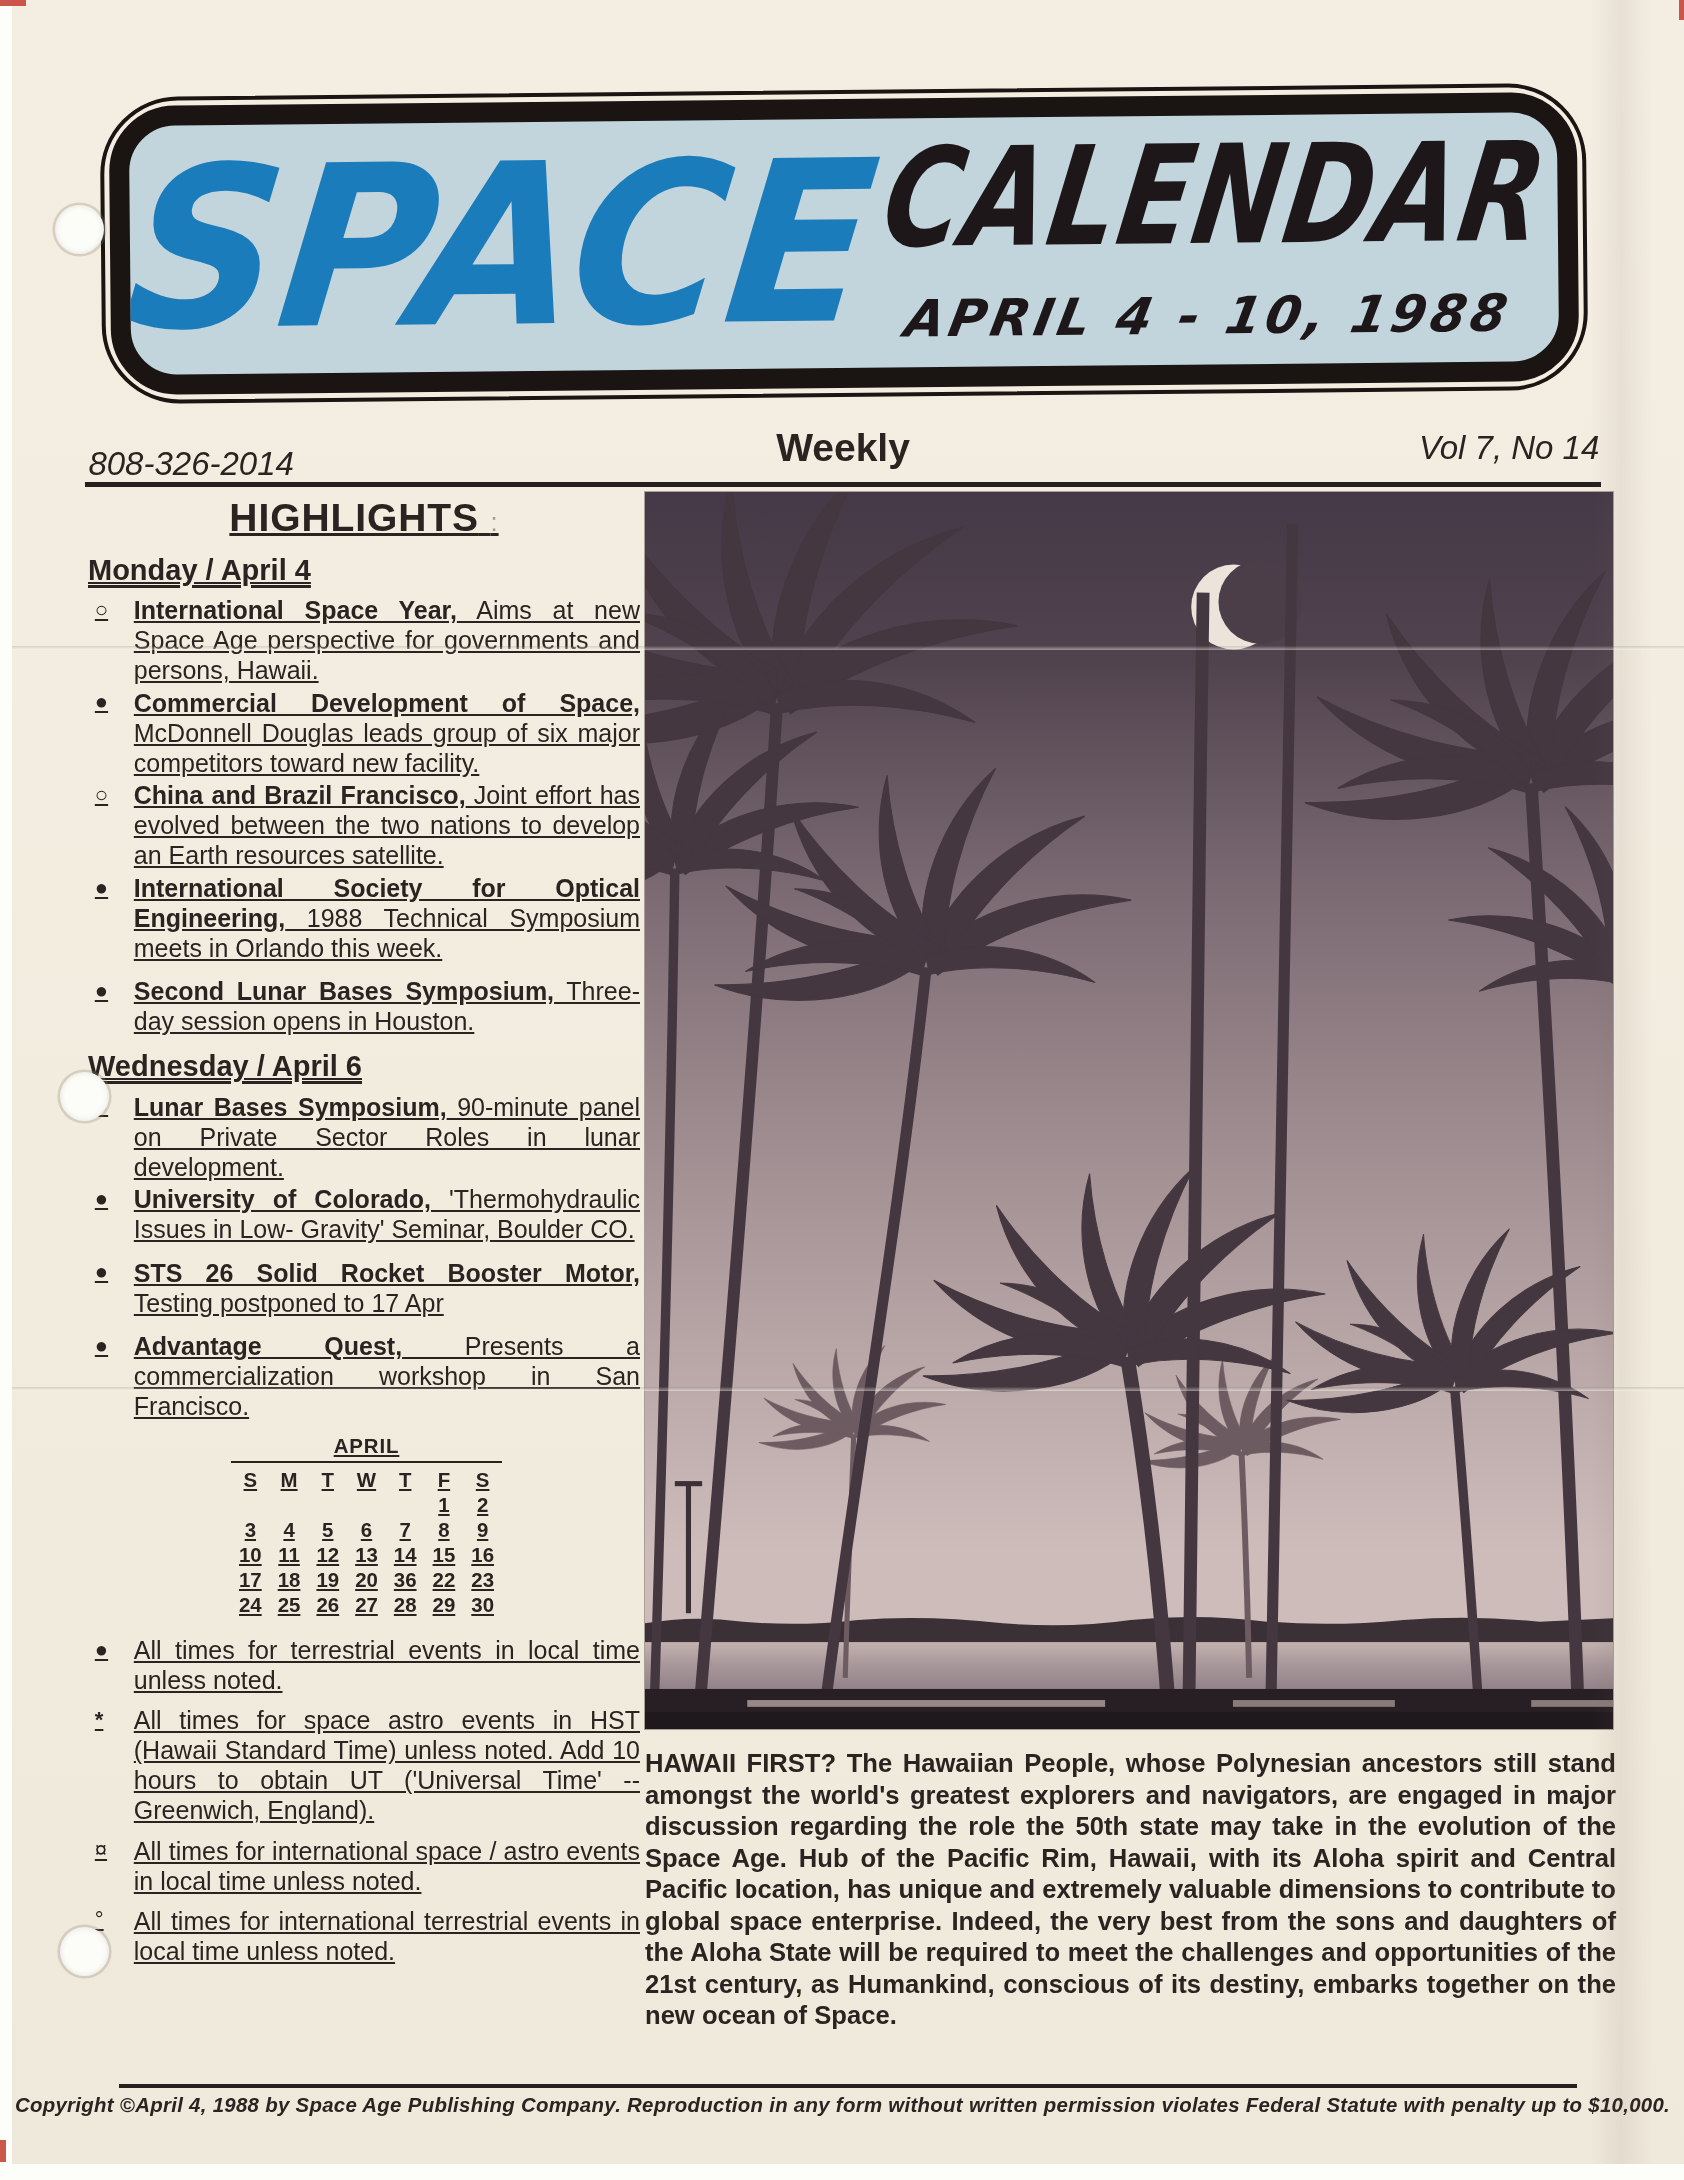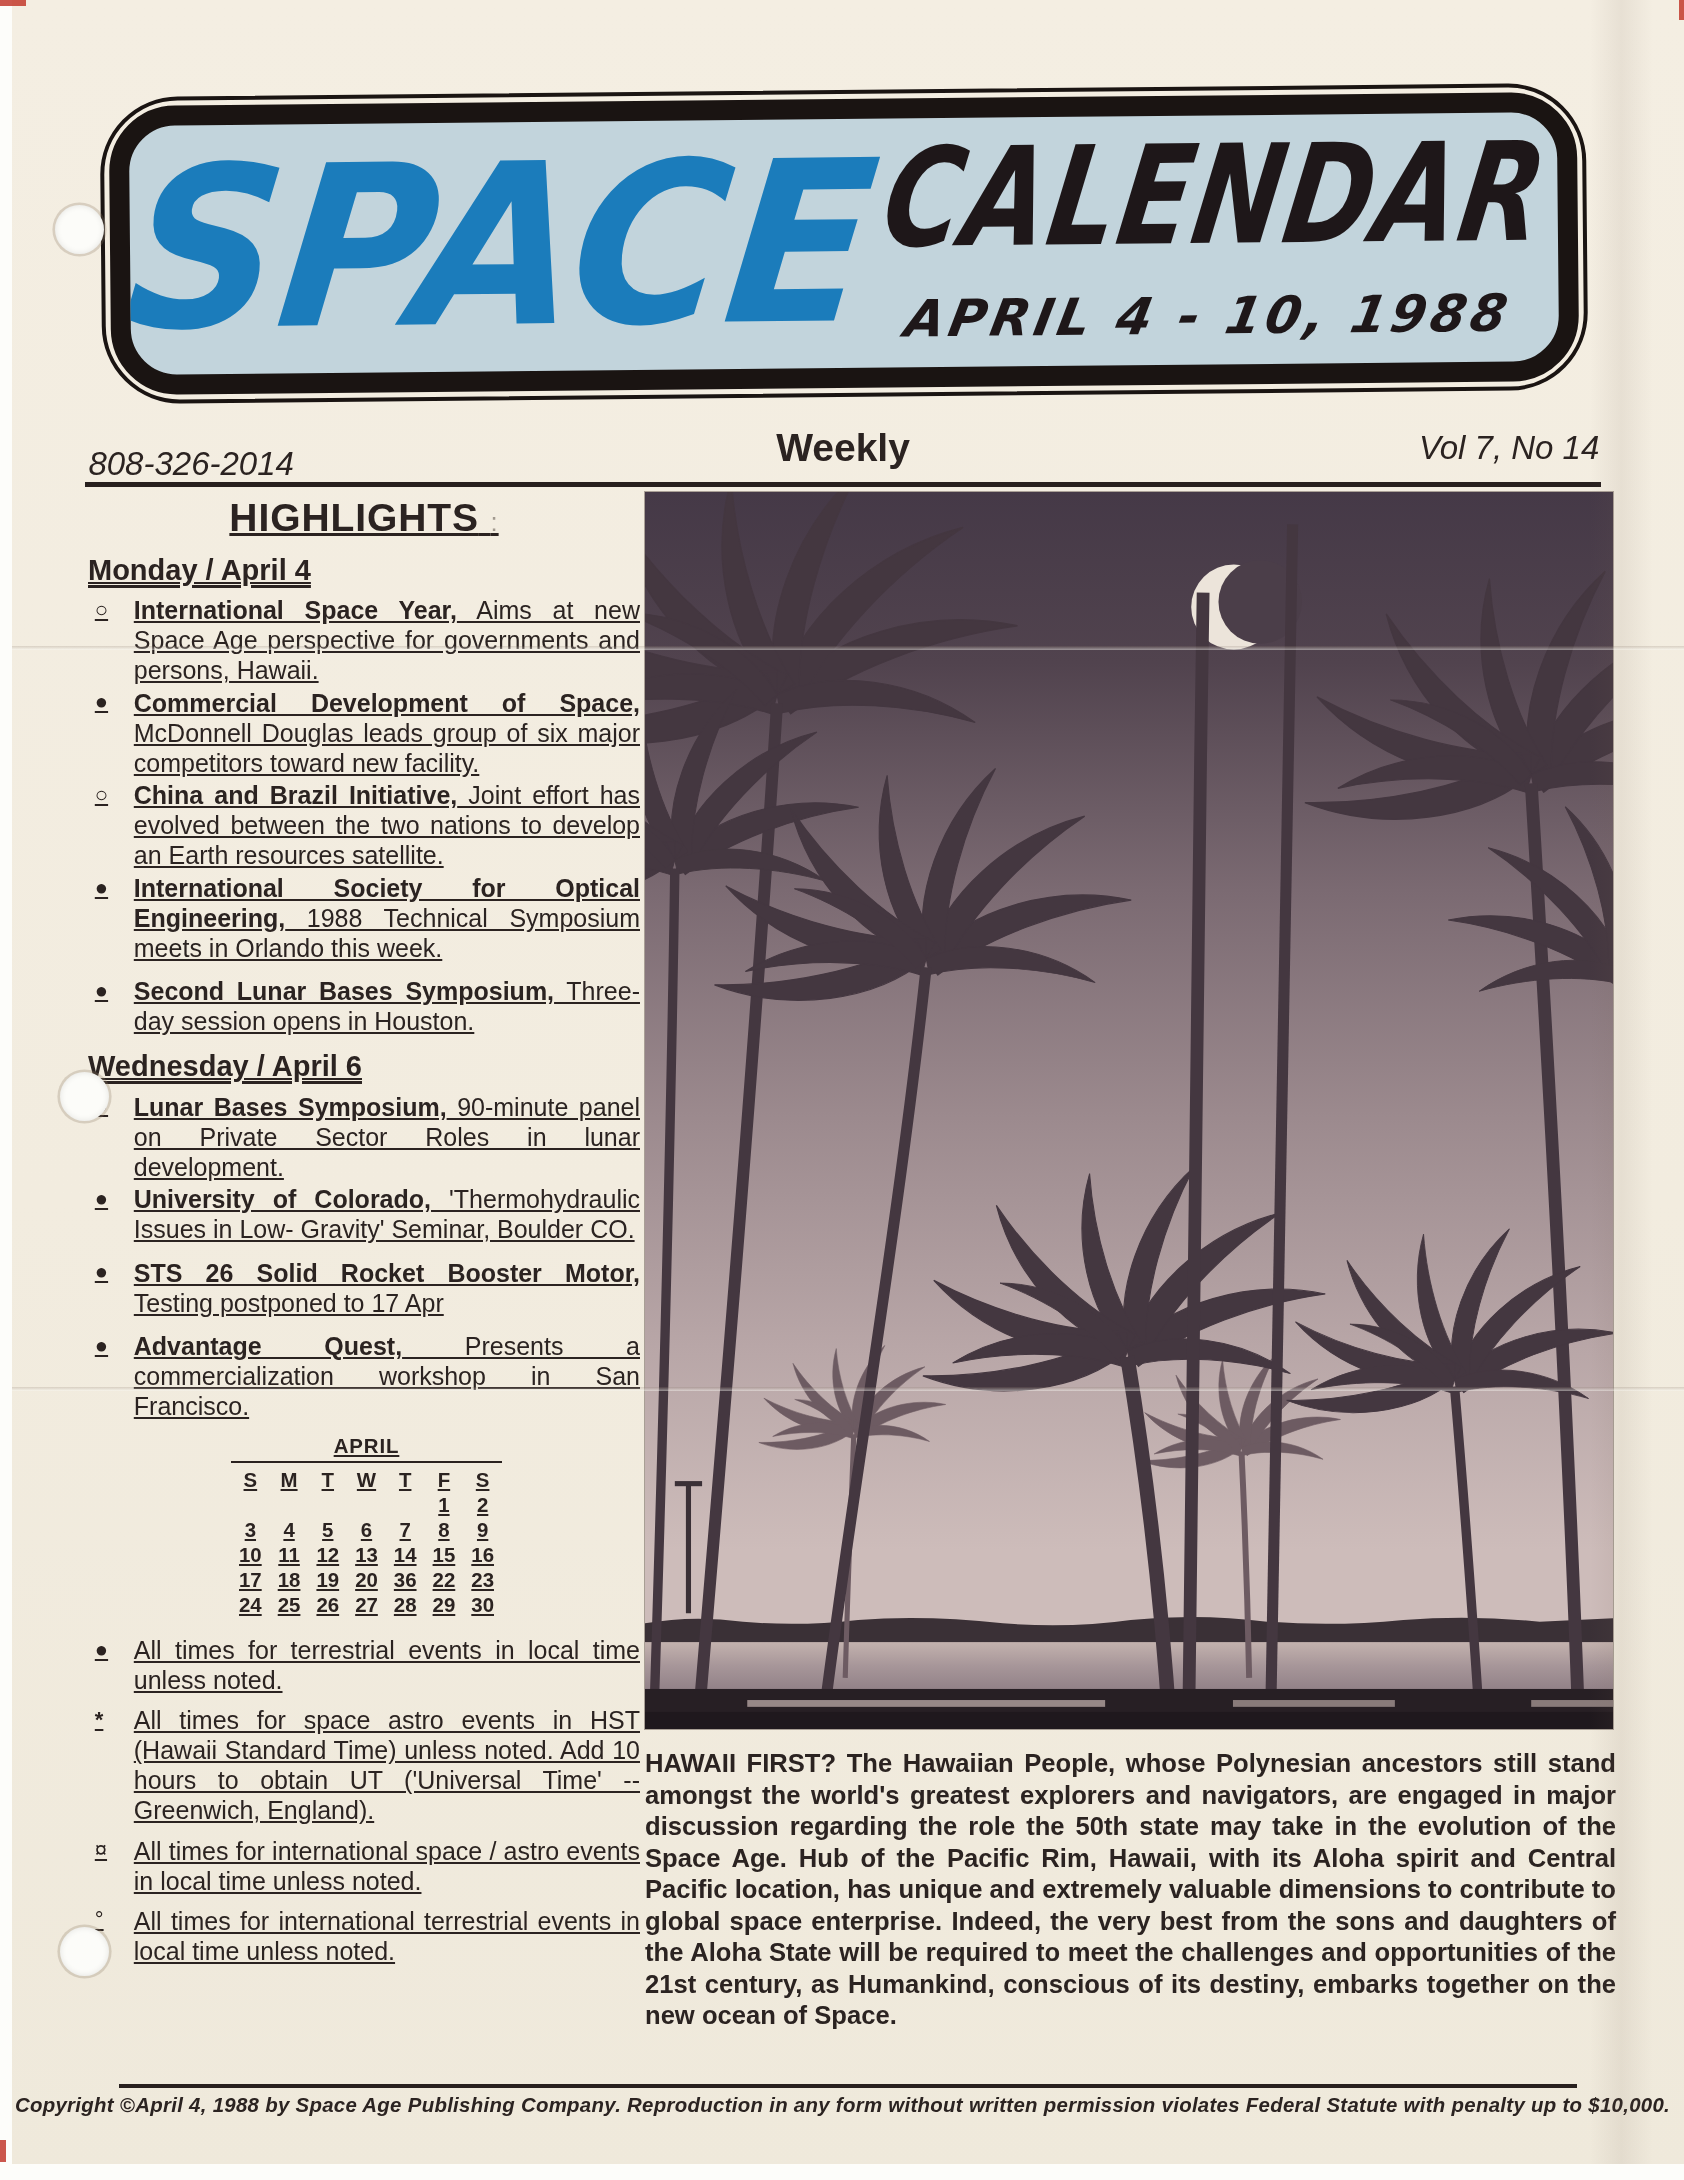--- a/index.html
+++ b/index.html
@@ -116,21 +116,21 @@
       <div class="item">
           <span class="mk">○</span>
           <span class="itx"><span class="b">International Space Year,</span><span> Aims at new Space Age perspective for governments and persons, Hawaii.</span></span>
         </div>
       <div class="item">
           <span class="mk">●</span>
           <span class="itx"><span class="b">Commercial Development of Space,</span><span> McDonnell Douglas leads group of six major competitors toward new facility.</span></span>
         </div>
       <div class="item">
           <span class="mk">○</span>
-          <span class="itx"><span class="b">China and Brazil Initiative,</span><span> Joint effort has evolved between the two nations to develop an Earth resources satellite.</span></span>
+          <span class="itx"><span class="b">China and Brazil Francisco,</span><span> Joint effort has evolved between the two nations to develop an Earth resources satellite.</span></span>
         </div>
       <div class="item">
           <span class="mk">●</span>
           <span class="itx"><span class="b">International Society for Optical Engineering,</span><span> 1988 Technical Symposium meets in Orlando this week.</span></span>
         </div>
     </div>
 
     <div class="sec">
       <div class="item">
           <span class="mk">●</span>

